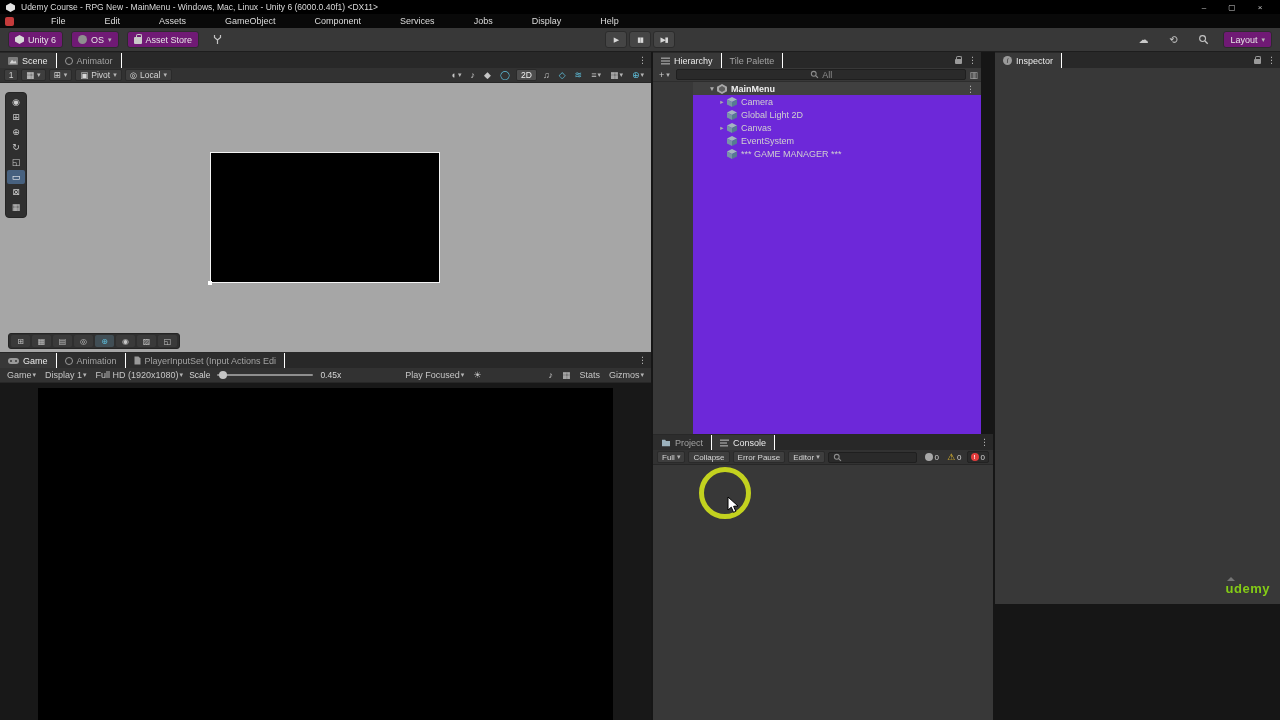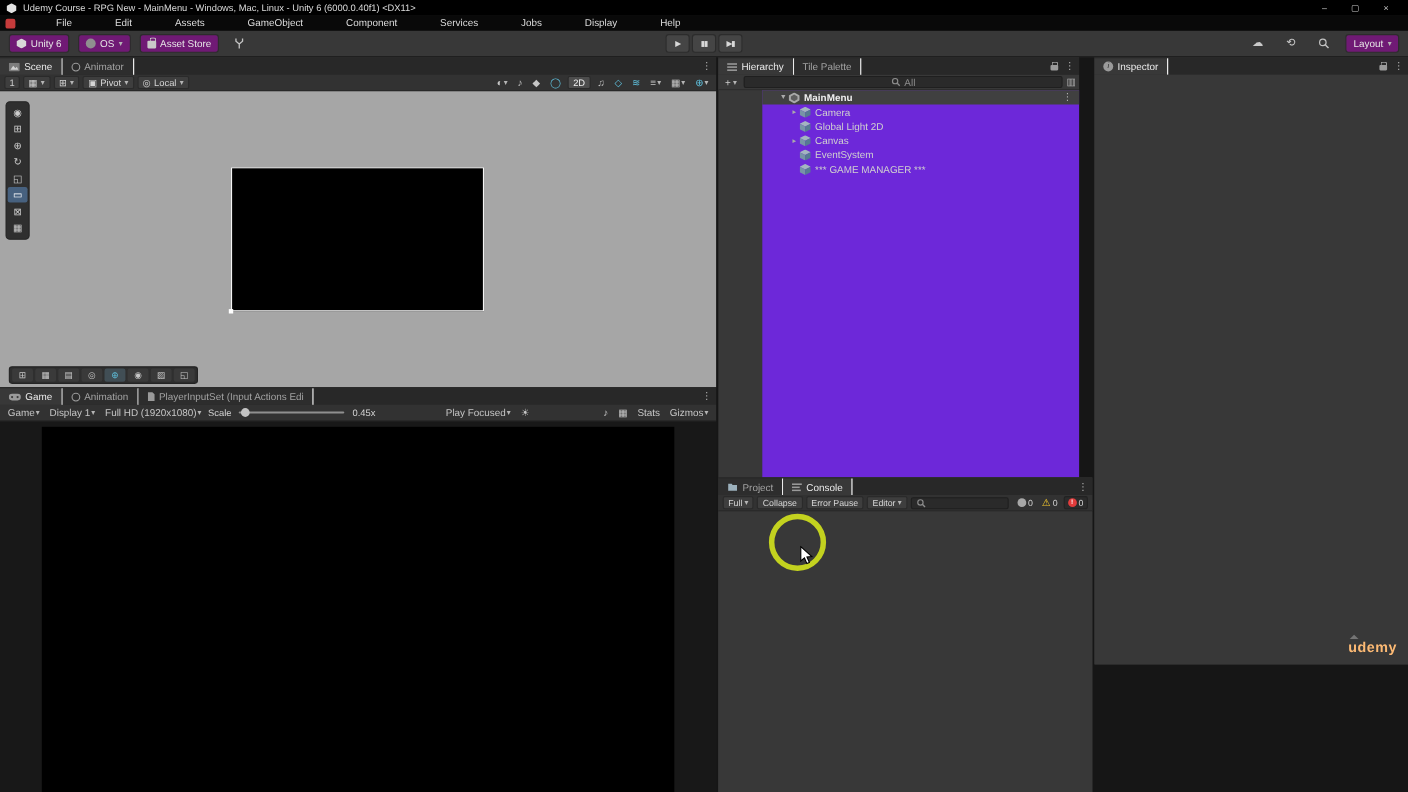--- a/index.html
+++ b/index.html
@@ -115,21 +115,21 @@
     font-size:6px; display:flex; align-items:center; justify-content:center; font-weight:bold; }
   .highlight-ring { position:absolute; left:46px; top:2px; width:52px; height:52px;
     border:5px solid #c3d21f; border-radius:50%; }
   .cursor { position:absolute; left:74px; top:31px; }
 
   
   #inspector-panel { left:995px; top:52px; width:285px; height:552px; }
   #inspector-content { position:absolute; top:16px; left:0; right:0; bottom:0; background:#383838; }
   .info-circle { width:9px; height:9px; border-radius:50%; background:#9a9a9a; color:#2b2b2b;
     font-size:7px; font-style:italic; display:flex; align-items:center; justify-content:center; }
-  .watermark { position:absolute; right:10px; bottom:8px; color:#fdba74; font-size:13px;
+  .watermark { position:absolute; right:10px; bottom:8px; color:#84cc16; font-size:13px;
     font-weight:bold; letter-spacing:0.5px; }
   .watermark::before { content:""; position:absolute; left:1px; top:-4px; border-left:4px solid transparent;
     border-right:4px solid transparent; border-bottom:4px solid #747474; }
 </style>
 </head>
 <body>
 
 <div id="titlebar">
   <span>
     <svg width="9" height="9" viewBox="0 0 10 10">

